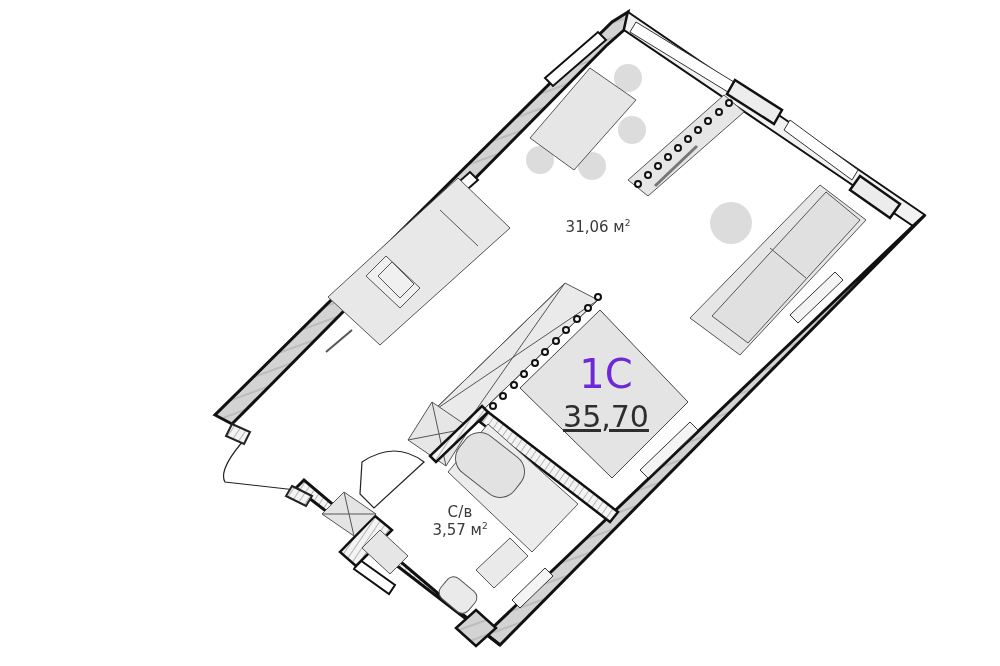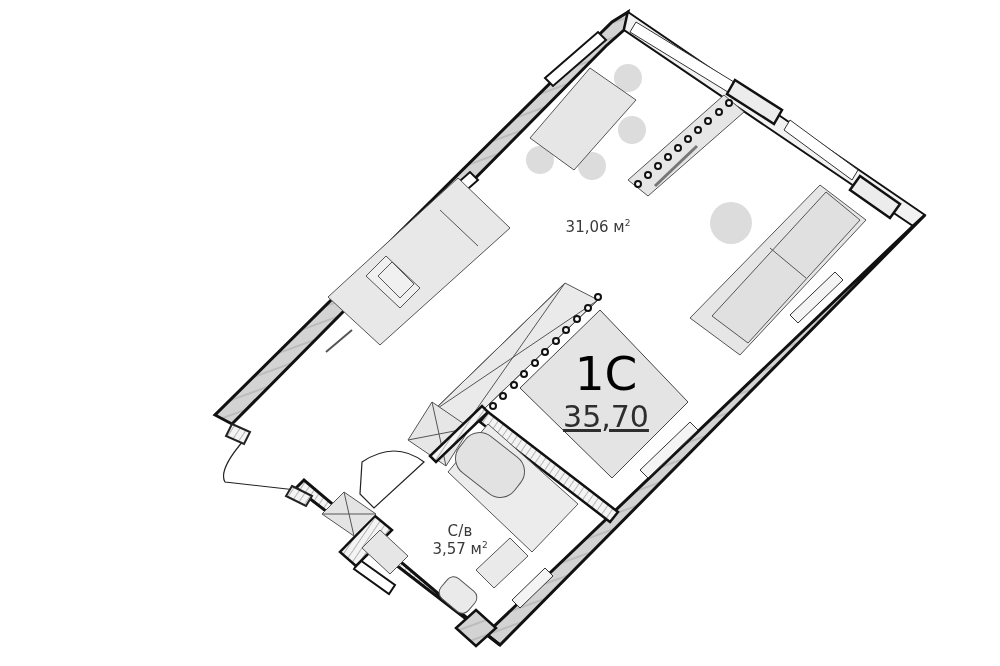--- a/index.html
+++ b/index.html
@@ -2,21 +2,21 @@
 <html><head>
 <meta charset="utf-8">
 <style>
   html, body { margin: 0; padding: 0; background: #ffffff; }
   body { width: 1000px; height: 666px; position: relative; overflow: hidden; font-family: "Liberation Sans", "DejaVu Sans", sans-serif; }
   #plan { position: absolute; left: 0; top: 0; width: 1000px; height: 666px; }
   .lbl { position: absolute; color: #3a3a3a; text-align: center; white-space: nowrap; font-family: "DejaVu Sans", sans-serif; }
   .room-name { font-size: 15px; letter-spacing: 0.2px; }
   .room-area { font-size: 15px; text-align: center; }
   .sup { font-size: 9px; vertical-align: 6px; }
-  .unit-type { font-size: 47px; line-height: 40px; color: #000000; }
+  .unit-type { font-size: 40px; line-height: 40px; color: #6d28d9; }
   .unit-area { font-size: 30px; line-height: 30px; color: #2e2e2e; text-decoration: underline; }
 </style>
 </head>
 <body>
 
 <svg id="plan" viewBox="0 0 1000 666" xmlns="http://www.w3.org/2000/svg">
   <defs>
     <pattern id="hatch" patternUnits="userSpaceOnUse" width="6" height="6" patternTransform="rotate(34)">
       <rect width="6" height="6" fill="#f4f4f4"></rect>
       <line x1="0" y1="0" x2="0" y2="6" stroke="#777" stroke-width="1"></line>
@@ -161,19 +161,19 @@
     <span>31,06</span>
     <span>м</span><span class="sup">2</span>
   </div>
 </div>
 
 <div class="lbl" style="left:546px; top:354px; width:120px;">
   <div class="unit-type">1С</div>
   <div class="unit-area" style="margin-top:8px;">35,70</div>
 </div>
 
-<div class="lbl" style="left:420px; top:522px; width:80px;">
+<div class="lbl" style="left:420px; top:503px; width:80px;">
   <div class="room-name">С/в</div>
   <div class="room-area">
     <span>3,57</span>
     <span>м</span><span class="sup">2</span>
   </div>
 </div>
 
 </body></html>

